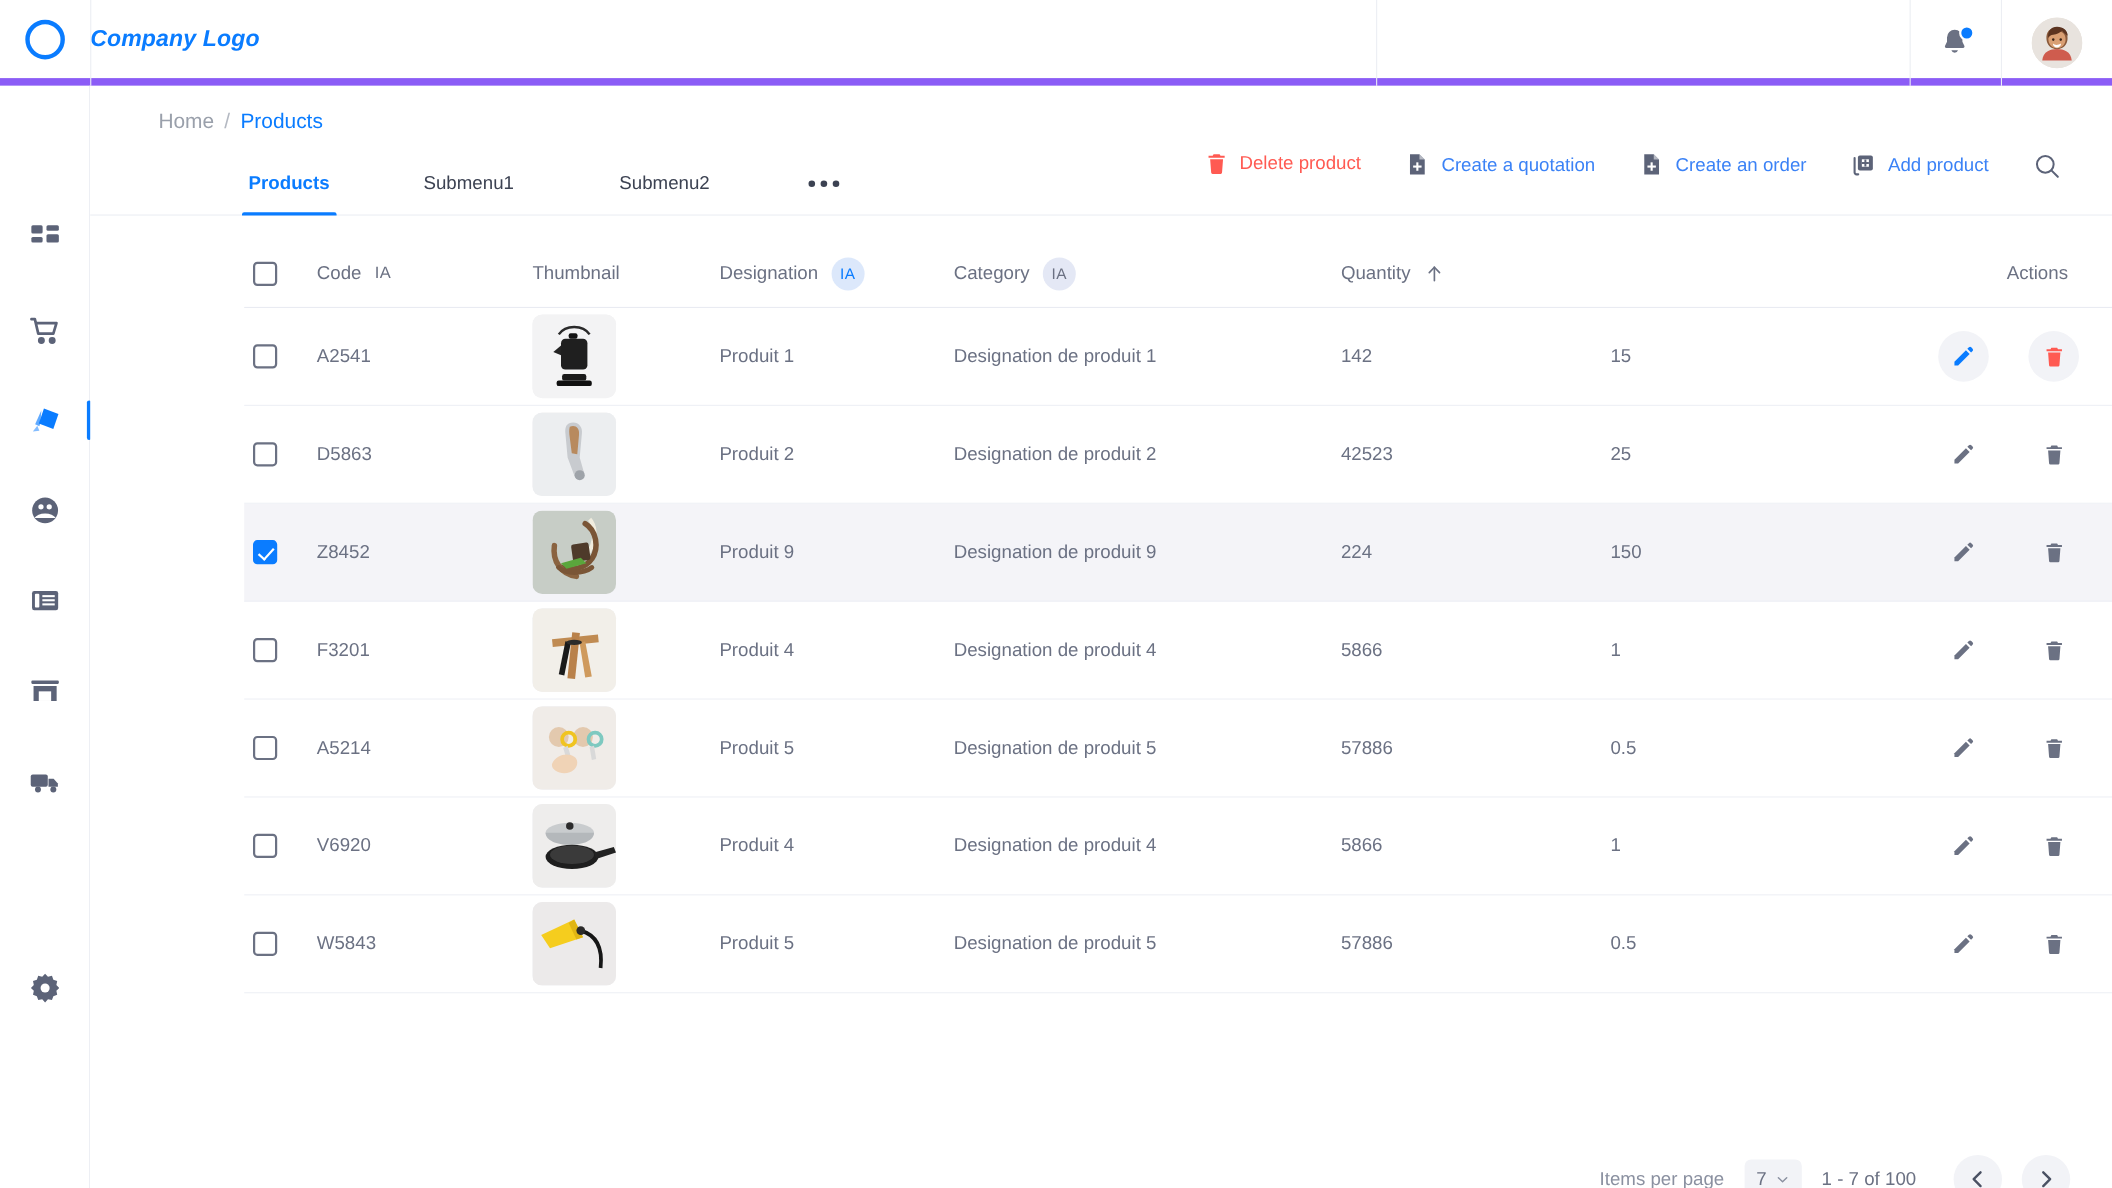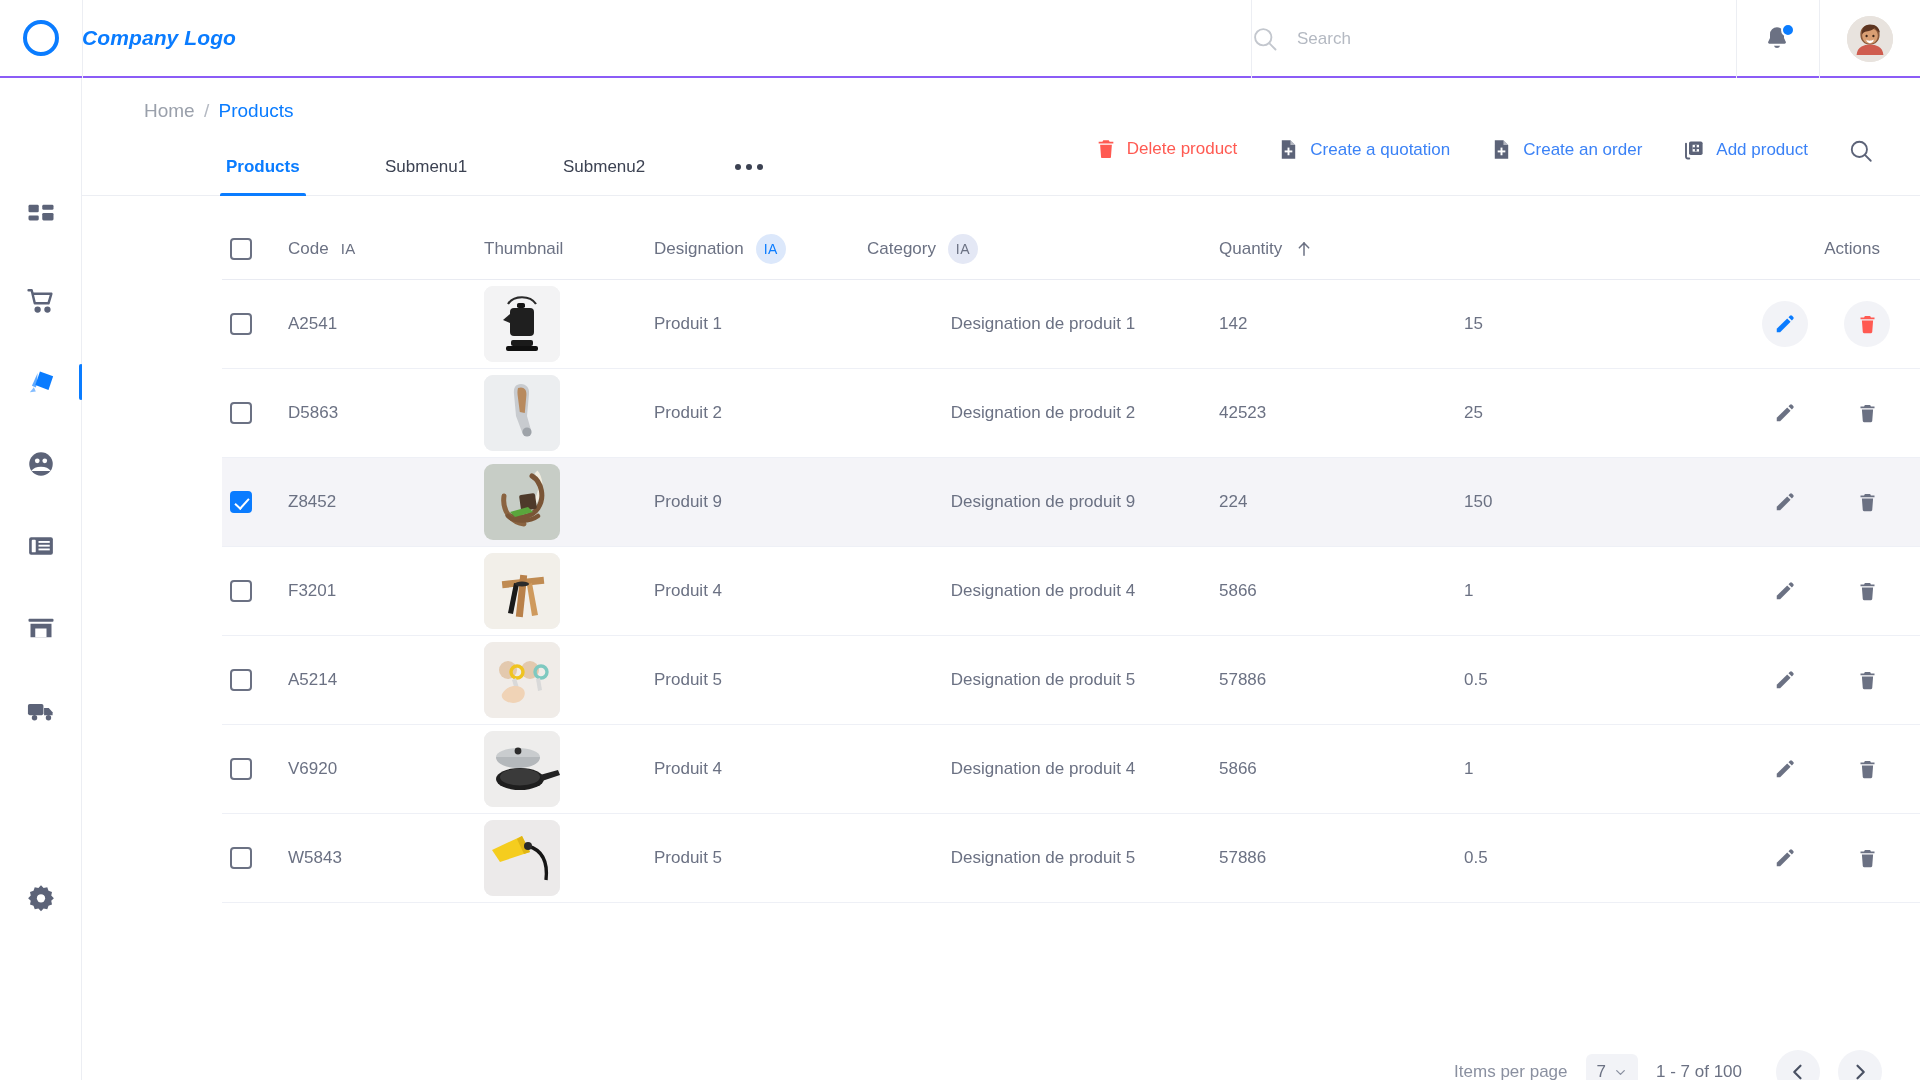--- a/index.html
+++ b/index.html
@@ -7,21 +7,21 @@
     width: 1920px; height: 1080px;
     font-family: "Liberation Sans", sans-serif;
     background: #ffffff; color: #5a6172;
     overflow: hidden;
   }
   .app { position: relative; width: 1920px; height: 1080px; }
 
   
   .topbar {
     position: absolute; top: 0; left: 0; width: 1920px; height: 78px;
-    background: #fff; border-bottom: 2px solid #8b5cf6;
+    background: #fff; border-bottom: 7px solid #8b5cf6;
     display: flex; align-items: center;
   }
   .logo-zone { width: 82px; display: flex; align-items: center; justify-content: center; }
   .logo-ring {
     width: 36px; height: 36px; border-radius: 50%;
     border: 4px solid #0a7cff; background: transparent;
   }
   .logo-text {
     font-size: 21px; font-weight: bold; font-style: italic;
     color: #0a7cff; letter-spacing: .1px; margin-left: 0px;
@@ -124,21 +124,21 @@
     display: flex; align-items: center; height: 89px;
     border-bottom: 1px solid #eef0f6;
     font-size: 17px; color: #6b7183;
   }
   .trow.selected { background: #f4f4f8; }
   .trow.hovered { background: #fff; }
   .c-check { width: 66px; display: flex; align-items: center; padding-left: 8px; }
   .c-code  { width: 172px; }
   .c-thumb { width: 170px; margin-left: 24px; }
   .c-desig { width: 213px; }
-  .c-cat   { width: 352px; text-align: center; }
+  .c-cat   { width: 352px; }
   .c-qty   { width: 245px; }
   .c-price { width: 290px; }
   .c-act   { flex: 1; display: flex; align-items: center; justify-content: flex-end; gap: 36px; padding-right: 52px; }
 
   .cbox {
     width: 22px; height: 22px; border-radius: 4px;
     border: 2px solid #6b7183; background: #fff;
     display: inline-block; position: relative;
   }
   .cbox.checked { background: #0a7cff; border-color: #0a7cff; }
@@ -206,29 +206,20 @@
     <div class="logo-zone">
       <div class="logo-ring"></div>
     </div>
     <div class="logo-text">Company Logo</div>
 
     <div class="topbar-divider-v" style="left:82px"></div>
     <div class="topbar-divider-v" style="left:1251px"></div>
     <div class="topbar-divider-v" style="left:1736px"></div>
     <div class="topbar-divider-v" style="left:1819px"></div>
 
-    <div class="search-zone">
-      <span>
-        <svg width="28" height="28" viewBox="0 0 24 24" fill="none" stroke="#c3c7ce" stroke-width="1.6">
-          <circle cx="10.5" cy="10.5" r="7"></circle>
-            <line x1="15.6" y1="15.6" x2="21" y2="21" stroke-linecap="round"></line>
-        </svg>
-      </span>
-      <input class="search-input" type="text" placeholder="Search" style="">
-    </div>
 
     <div class="bell-zone">
       <div class="bell-wrap">
         <svg width="30" height="30" viewBox="0 0 24 24" fill="#6b7183">
           <path d="M12 2.5a5.6 5.6 0 0 0-5.6 5.6v3.1L5 14.1c-.4.7.1 1.6.9 1.6h12.2c.8 0 1.3-.9.9-1.6l-1.4-2.9V8.1A5.6 5.6 0 0 0 12 2.5z"></path>
           <path d="M9.6 17.3a2.5 2.5 0 0 0 4.8 0z"></path>
         </svg>
         <span class="bell-dot"></span>
       </div>
     </div>

